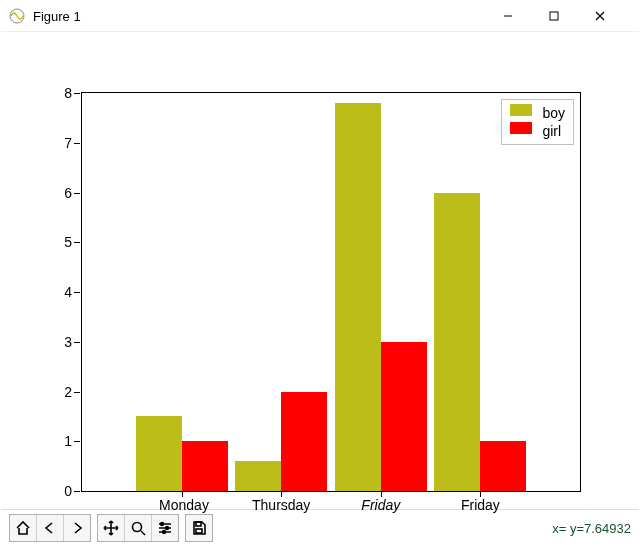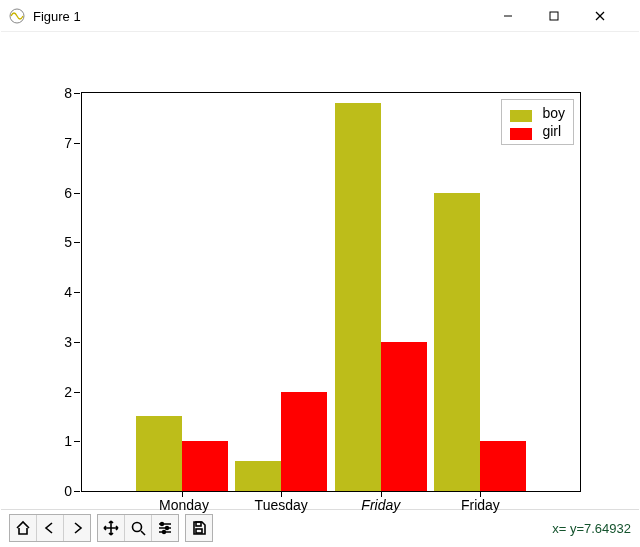--- a/index.html
+++ b/index.html
@@ -12,21 +12,21 @@
   .win-btn svg{width:10px;height:10px}
   .canvas-area{flex:1 1 auto;position:relative;background:#fff}
   .plot{position:absolute;left:80px;top:60px;width:500px;height:400px;border:1px solid #000;box-sizing:border-box}
   .bar{position:absolute;bottom:0}
   .boy{background:#bdbd1a}
   .girl{background:#f00}
   .ytick{position:absolute;left:-8px;width:6px;border-top:1px solid #000}
   .ytlabel{position:absolute;width:60px;text-align:right;left:-70px;transform:translateY(-50%);font-size:14px}
   .xtlabel{position:absolute;bottom:-22px;transform:translateX(-50%);font-size:14px}
   .legend{position:absolute;right:6px;top:6px;border:1px solid #bfbfbf;background:#fff;padding:4px 8px;font-size:14px}
-  .legend-row{display:flex;align-items:flex-end;gap:10px;line-height:18px}
+  .legend-row{display:flex;align-items:flex-start;gap:10px;line-height:18px}
   .legend-swatch{width:22px;height:12px;display:inline-block}
   .toolbar-row{height:36px;border-top:1px solid #ddd;display:flex;align-items:center;padding:0 8px;gap:0}
   .tool-group{display:flex;border:1px solid #b0b0b0;margin-right:6px}
   .tool-btn{width:26px;height:26px;display:flex;align-items:center;justify-content:center;border-right:1px solid #cfcfcf;background:#f6f6f6}
   .tool-btn:last-child{border-right:none}
   .tool-btn svg{width:16px;height:16px;stroke:#000;fill:none;stroke-width:1.6}
   .status{margin-left:auto;font-size:13px;color:#14532d}
 </style>
 </head>
 <body>
@@ -88,21 +88,21 @@
         <div class="ytlabel" style="top: 99.5px;">6</div>
         <div class="ytick" style="top: 49.75px;"></div>
         <div class="ytlabel" style="top: 49.75px;">7</div>
         <div class="ytick" style="top: 0px;"></div>
         <div class="ytlabel" style="top: 0px;">8</div>
         <div style="position: absolute; bottom: -6px; width: 0px; height: 6px; border-left: 1px solid rgb(0, 0, 0); left: 99.6px;"></div>
         <div class="xtlabel" style="left: 102px;">Monday</div>
         <div class="bar boy" style="width: 46px; height: 74.625px; left: 53.6px; background: rgb(189, 189, 26);"></div>
         <div class="bar girl" style="width: 46px; height: 49.75px; left: 99.6px; background: rgb(255, 0, 0);"></div>
         <div style="position: absolute; bottom: -6px; width: 0px; height: 6px; border-left: 1px solid rgb(0, 0, 0); left: 199.2px;"></div>
-        <div class="xtlabel" style="left: 199.2px;">Tuesday</div>
+        <div class="xtlabel" style="left: 199.2px;">Thursday</div>
         <div class="bar boy" style="width: 46px; height: 29.85px; left: 153.2px; background: rgb(189, 189, 26);"></div>
         <div class="bar girl" style="width: 46px; height: 99.5px; left: 199.2px; background: rgb(255, 0, 0);"></div>
         <div style="position: absolute; bottom: -6px; width: 0px; height: 6px; border-left: 1px solid rgb(0, 0, 0); left: 298.8px;"></div>
         <div class="xtlabel" style="left: 298.8px; font-style: italic;">Friday</div>
         <div class="bar boy" style="width: 46px; height: 388.05px; left: 252.8px; background: rgb(189, 189, 26);"></div>
         <div class="bar girl" style="width: 46px; height: 149.25px; left: 298.8px; background: rgb(255, 0, 0);"></div>
         <div style="position: absolute; bottom: -6px; width: 0px; height: 6px; border-left: 1px solid rgb(0, 0, 0); left: 398.4px;"></div>
         <div class="xtlabel" style="left: 398.4px;">Friday</div>
         <div class="bar boy" style="width: 46px; height: 298.5px; left: 352.4px; background: rgb(189, 189, 26);"></div>
         <div class="bar girl" style="width: 46px; height: 49.75px; left: 398.4px; background: rgb(255, 0, 0);"></div>

